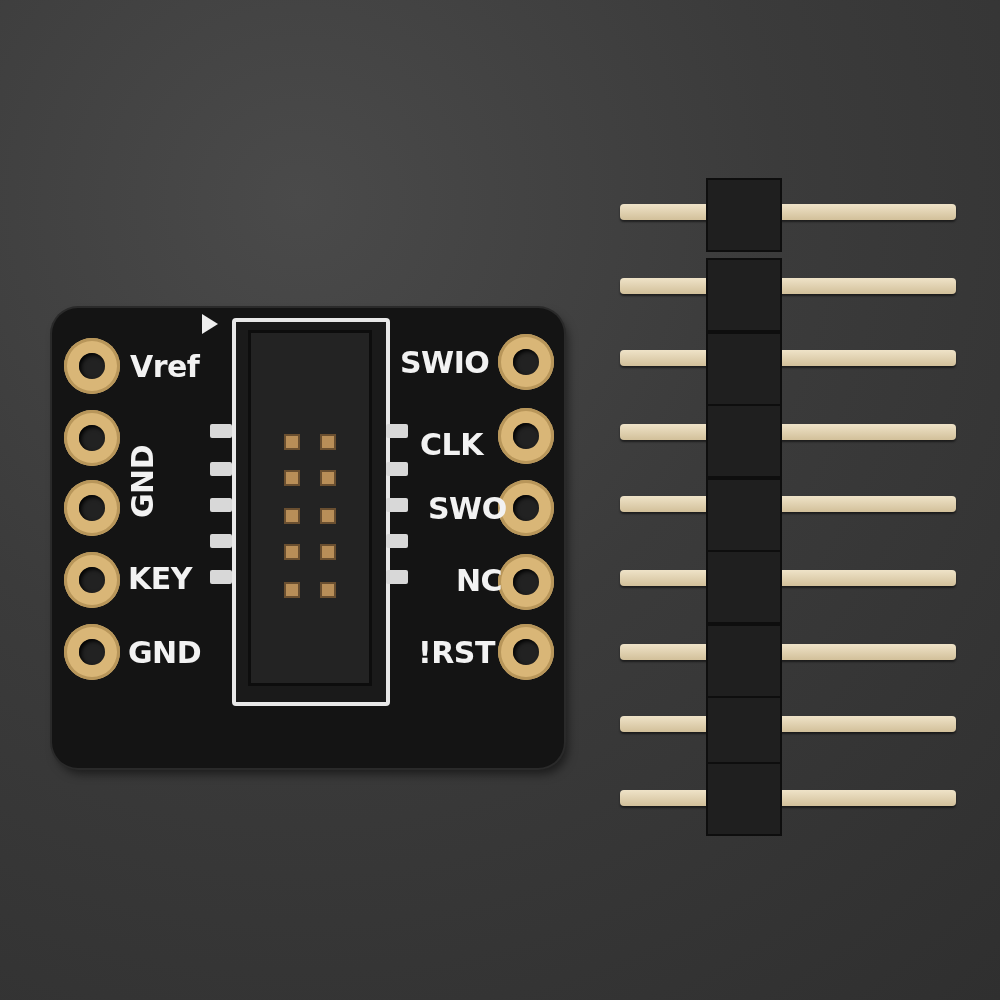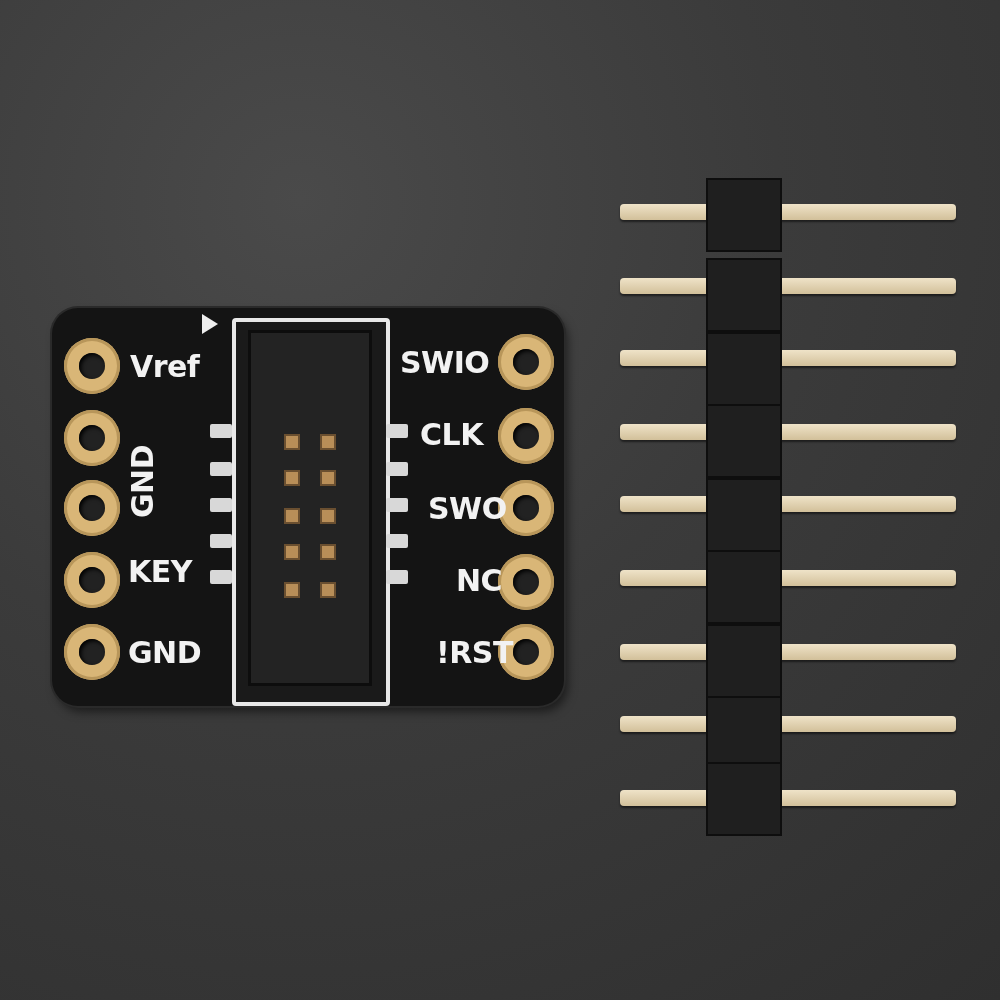--- a/index.html
+++ b/index.html
@@ -1,20 +1,20 @@
 <!DOCTYPE html>
 <html><head>
 <meta charset="utf-8">
 <style>
   html,body{margin:0;padding:0;}
   body{width:1000px;height:1000px;overflow:hidden;background:#3a3a3a;position:relative;
     background-image:radial-gradient(circle at 30% 20%,#4a4a4a 0,#3b3b3b 45%,#2f2f2f 100%);
     font-family:"DejaVu Sans",sans-serif;}
   .scene{position:absolute;inset:0;}
-  .pcb{position:absolute;left:52px;top:308px;width:512px;height:398px;background:#141414;border-radius:26px;
+  .pcb{position:absolute;left:52px;top:308px;width:512px;height:460px;background:#141414;border-radius:26px;
     box-shadow:0 0 0 2px #2a2a2a,4px 6px 10px rgba(0,0,0,.5);}
   .pad{position:absolute;width:56px;height:56px;border-radius:50%;background:#d9b677;
     box-shadow:inset 0 0 0 3px #b8965a;}
   .pad::after{content:"";position:absolute;left:15px;top:15px;width:26px;height:26px;border-radius:50%;background:#222;
     box-shadow:inset 2px 2px 4px #000;}
   .lbl{position:absolute;color:#f2f2f2;font-weight:bold;font-size:30px;letter-spacing:-0.5px;line-height:1;}
   .lbl.rot{transform:rotate(-90deg);transform-origin:left top;}
   .hdr{position:absolute;left:180px;top:10px;width:150px;height:380px;border:4px solid #e8e8e8;border-radius:4px;background:#1a1a1a;}
   .hdr-inner{position:absolute;left:12px;top:8px;width:118px;height:350px;background:#232323;border:3px solid #0d0d0d;}
   .smd{position:absolute;width:22px;height:14px;background:#d8d8d8;border-radius:2px;}
@@ -38,28 +38,28 @@
     <div class="pad" style="left:12px;top:316px"></div>
 
     <div class="pad" style="left:446px;top:26px"></div>
     <div class="pad" style="left:446px;top:100px"></div>
     <div class="pad" style="left:446px;top:172px"></div>
     <div class="pad" style="left:446px;top:246px"></div>
     <div class="pad" style="left:446px;top:316px"></div>
 
     <span class="lbl" style="left:78px;top:44px">Vref</span>
     <span class="lbl rot" style="left:76px;top:210px">GND</span>
-    <span class="lbl" style="left:76px;top:249px">KEY</span>
+    <span class="lbl" style="left:76px;top:256px">KEY</span>
     <span class="lbl" style="left:76px;top:330px">GND</span>
 
     <span class="lbl" style="left:348px;top:40px">SWIO</span>
-    <span class="lbl" style="left:368px;top:112px">CLK</span>
+    <span class="lbl" style="left:368px;top:122px">CLK</span>
     <span class="lbl" style="left:376px;top:186px">SWO</span>
     <span class="lbl" style="left:404px;top:258px">NC</span>
-    <span class="lbl" style="left:384px;top:330px">!RST</span>
+    <span class="lbl" style="left:366px;top:330px">!RST</span>
 
     <div class="hdr">
       <div class="hdr-inner"></div>
     </div>
 
     <div class="smd" style="left:158px;top:116px"></div>
     <div class="smd" style="left:158px;top:154px"></div>
     <div class="smd" style="left:158px;top:190px"></div>
     <div class="smd" style="left:158px;top:226px"></div>
     <div class="smd" style="left:158px;top:262px"></div>

